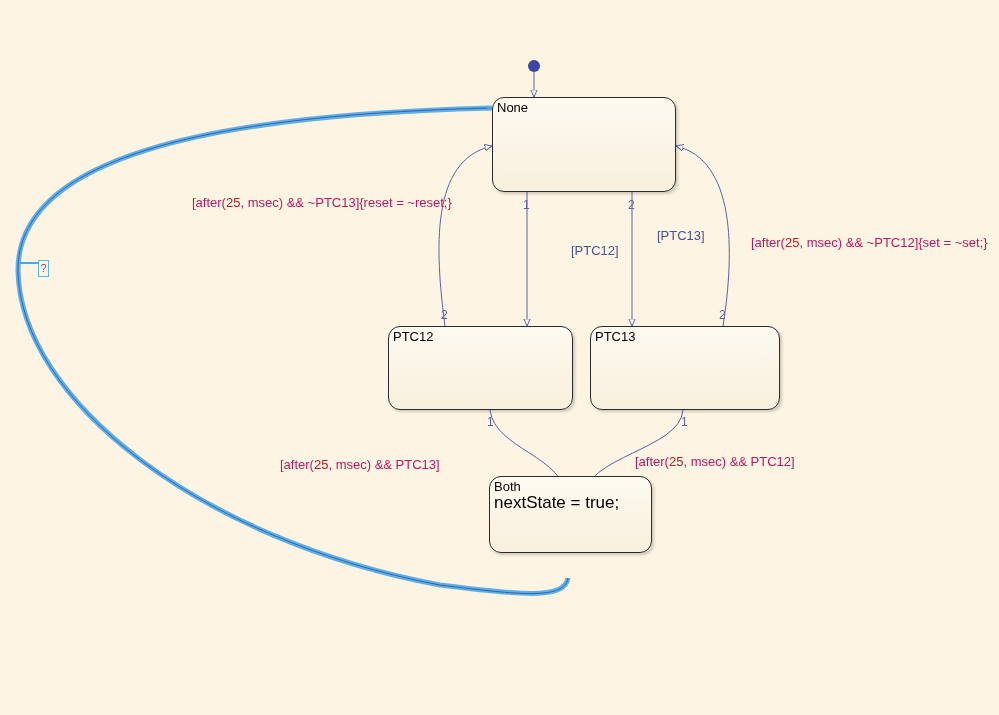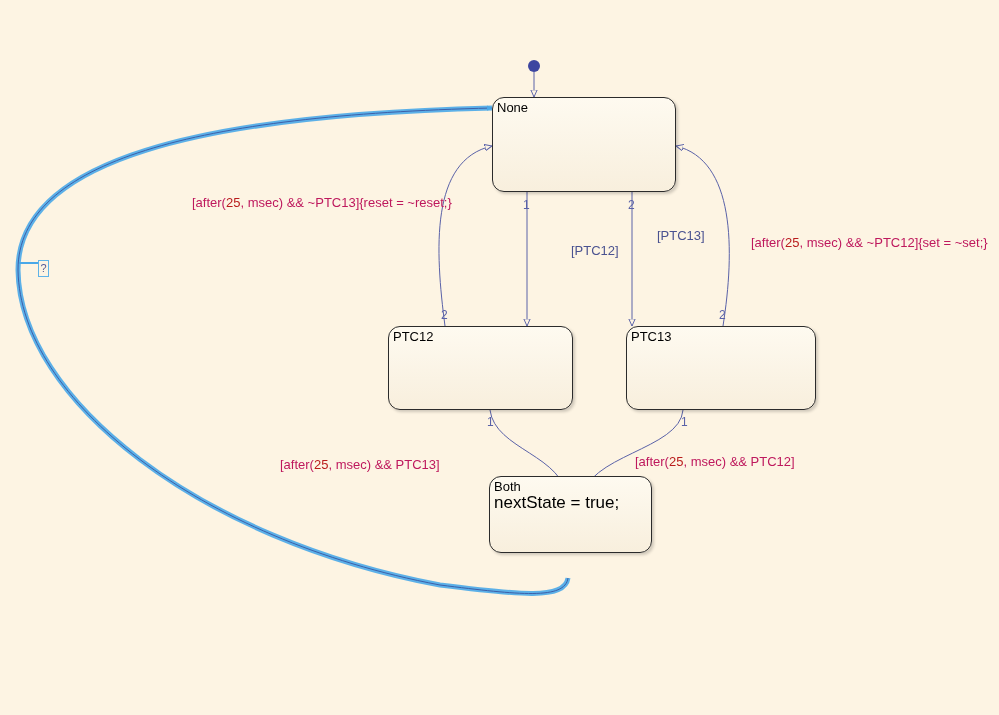--- a/index.html
+++ b/index.html
@@ -75,21 +75,21 @@
   <path d="M568,578 C565,600 520,595 440,585 C200,540 20,400 18,270 C18,160 200,115 492,108" stroke="#3d5fa8" stroke-width="1" fill="none" marker-end="url(#arrSel)"></path>
   <line x1="19" y1="263" x2="38" y2="263" stroke="#4aa8e8" stroke-width="2"></line>
 </svg>
 
 <div class="state" style="left:492px;top:97px;width:184px;height:95px;">
   <span class="state-name">None</span>
 </div>
 <div class="state" style="left:388px;top:326px;width:185px;height:84px;">
   <span class="state-name">PTC12</span>
 </div>
-<div class="state" style="left:590px;top:326px;width:190px;height:84px;margin-left:36px;">
+<div class="state" style="left:590px;top:326px;width:190px;height:84px;">
   <span class="state-name">PTC13</span>
 </div>
 <div class="state" style="left:489px;top:476px;width:163px;height:77px;">
   <span class="state-name">Both</span>
   <span class="state-action">nextState = true;</span>
 </div>
 
 <div class="label" style="left:192px;top:195px;">
   <span class="fn">[after(</span><span class="num">25</span><span class="fn">, msec) &amp;&amp; ~PTC13]{reset = ~reset;}</span>
 </div>

